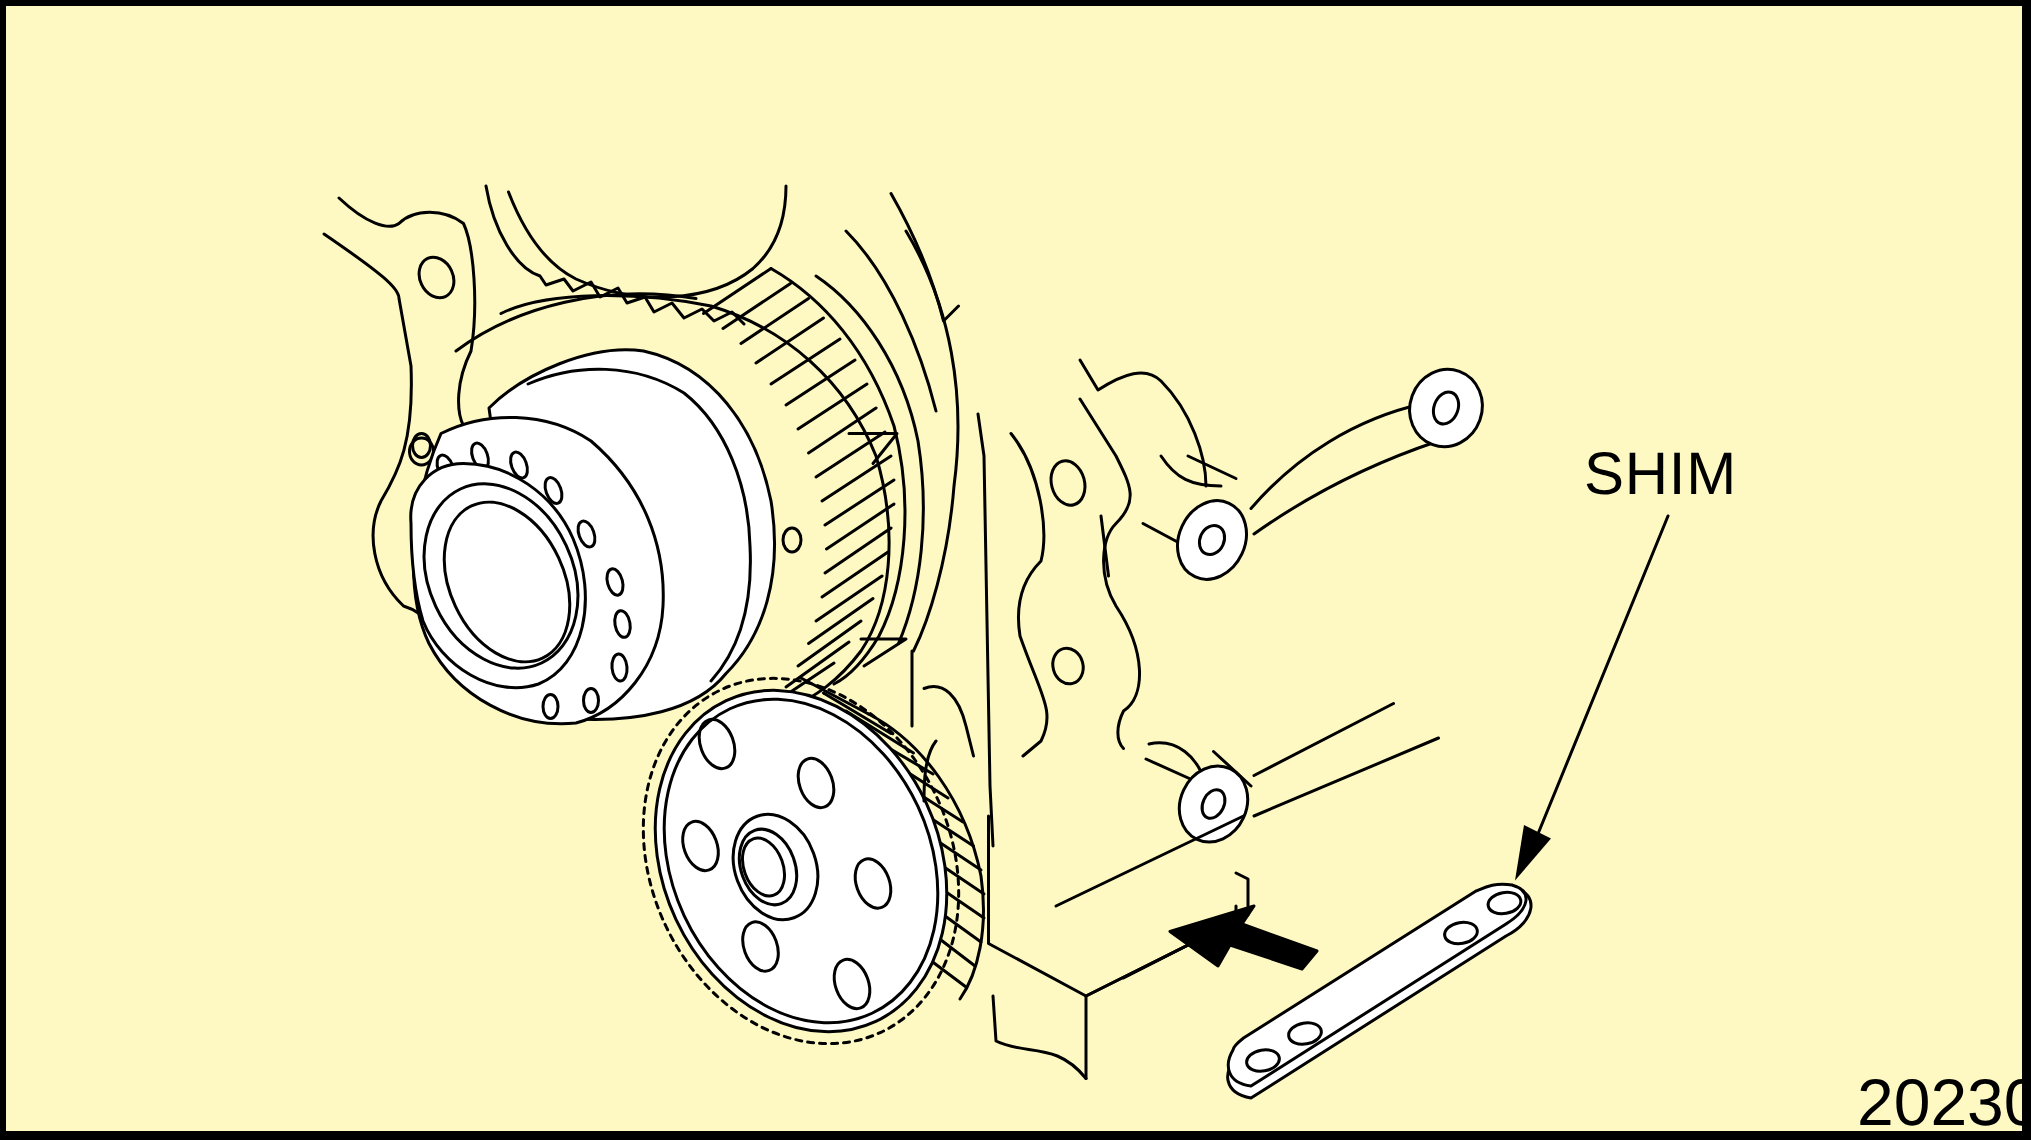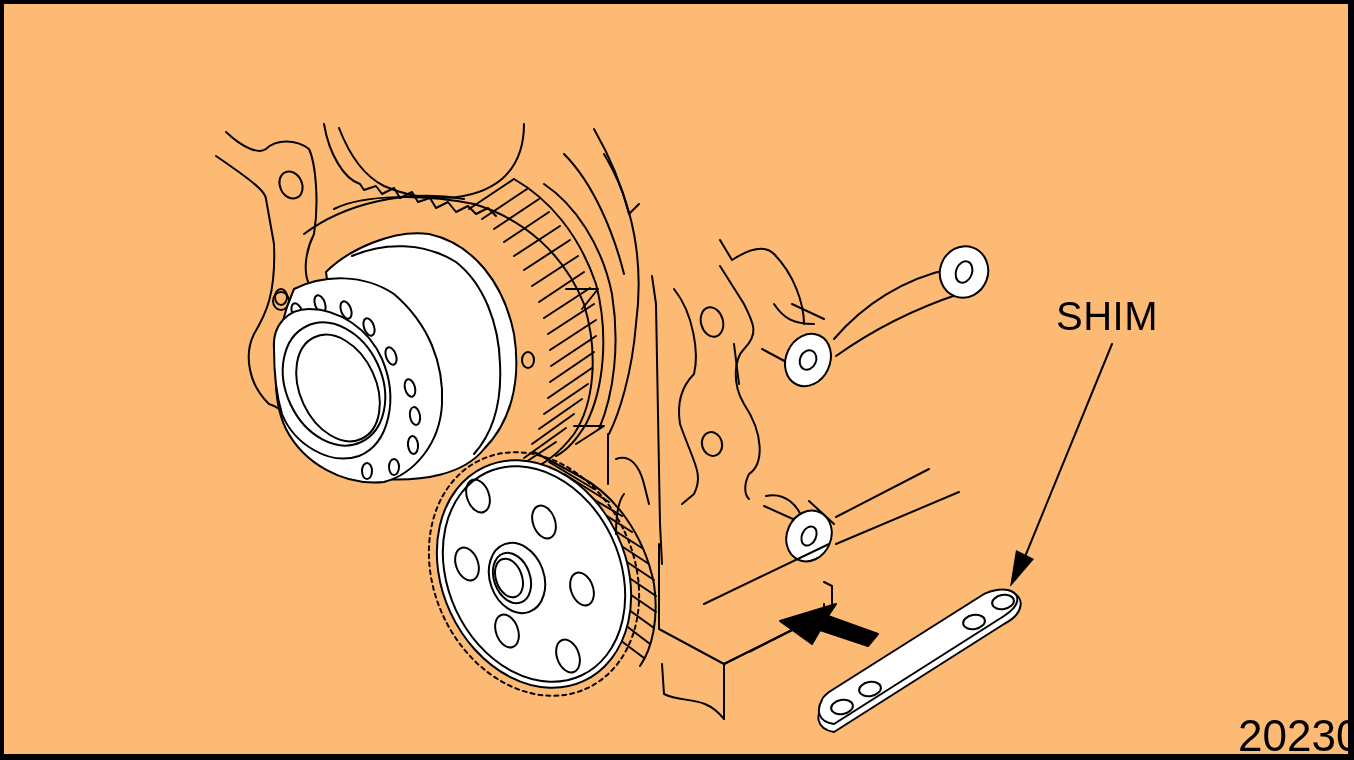--- a/index.html
+++ b/index.html
@@ -3,21 +3,21 @@
 <meta charset="utf-8">
 <style>
   html, body { margin: 0; padding: 0; background: #ffffff; }
   body { width: 1354px; height: 760px; overflow: hidden; position: relative; }
   .frame {
     position: absolute; left: 0; top: 0;
     width: 1354px; height: 760px;
     box-sizing: border-box;
     border-top: 4px solid #000; border-left: 4px solid #000;
     border-right: 6px solid #000; border-bottom: 6px solid #000;
-    background: #fdba74;
+    background: #fef9c3;
   }
   svg.art { position: absolute; left: 0; top: 0; }
   .ln { fill: none; stroke: #000; stroke-width: 2; stroke-linecap: round; stroke-linejoin: round; }
   .lnw { fill: #fff; stroke: #000; stroke-width: 2; stroke-linejoin: round; }
   .label {
     position: absolute; font-family: "Liberation Sans", sans-serif; color: #000;
   }
   .shim-label { left: 1052px; top: 290px; font-size: 40px; letter-spacing: 0.5px; }
   .fig-number { left: 1234px; top: 707px; font-size: 44px; }
 </style>

